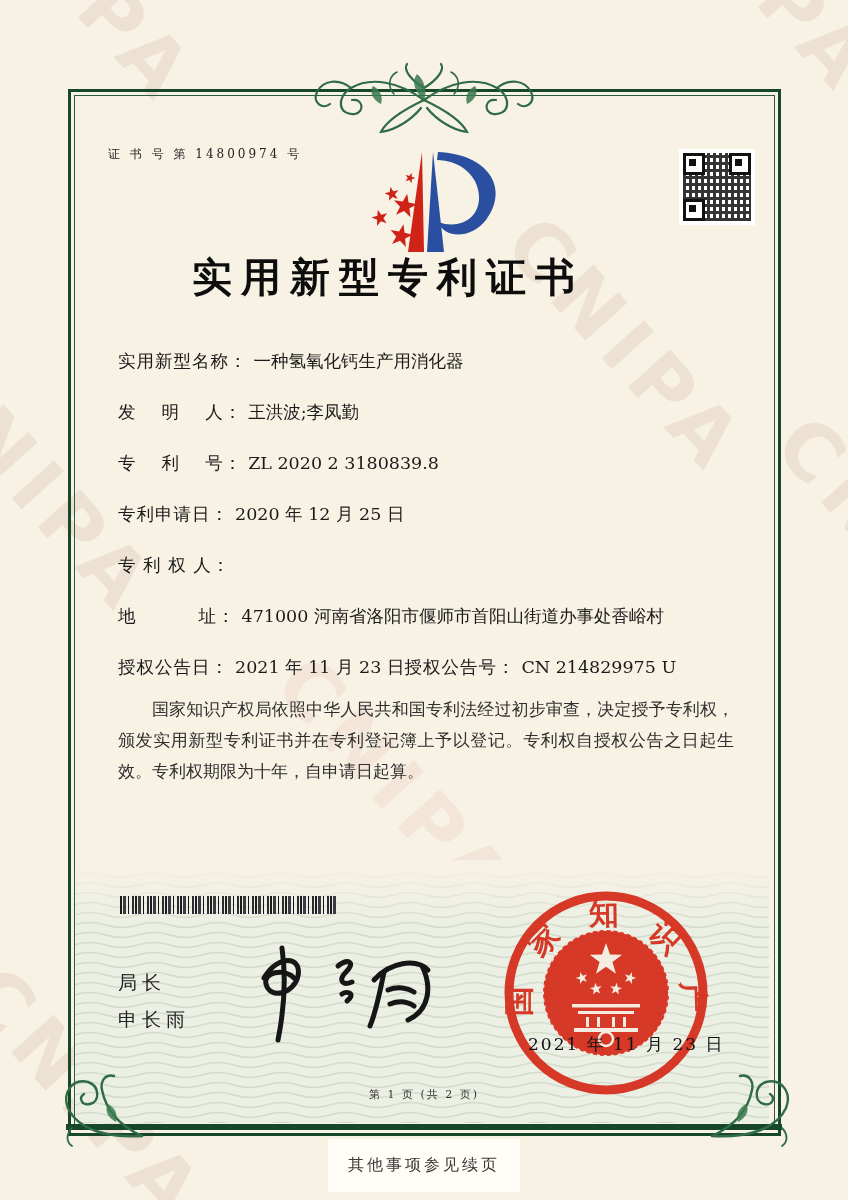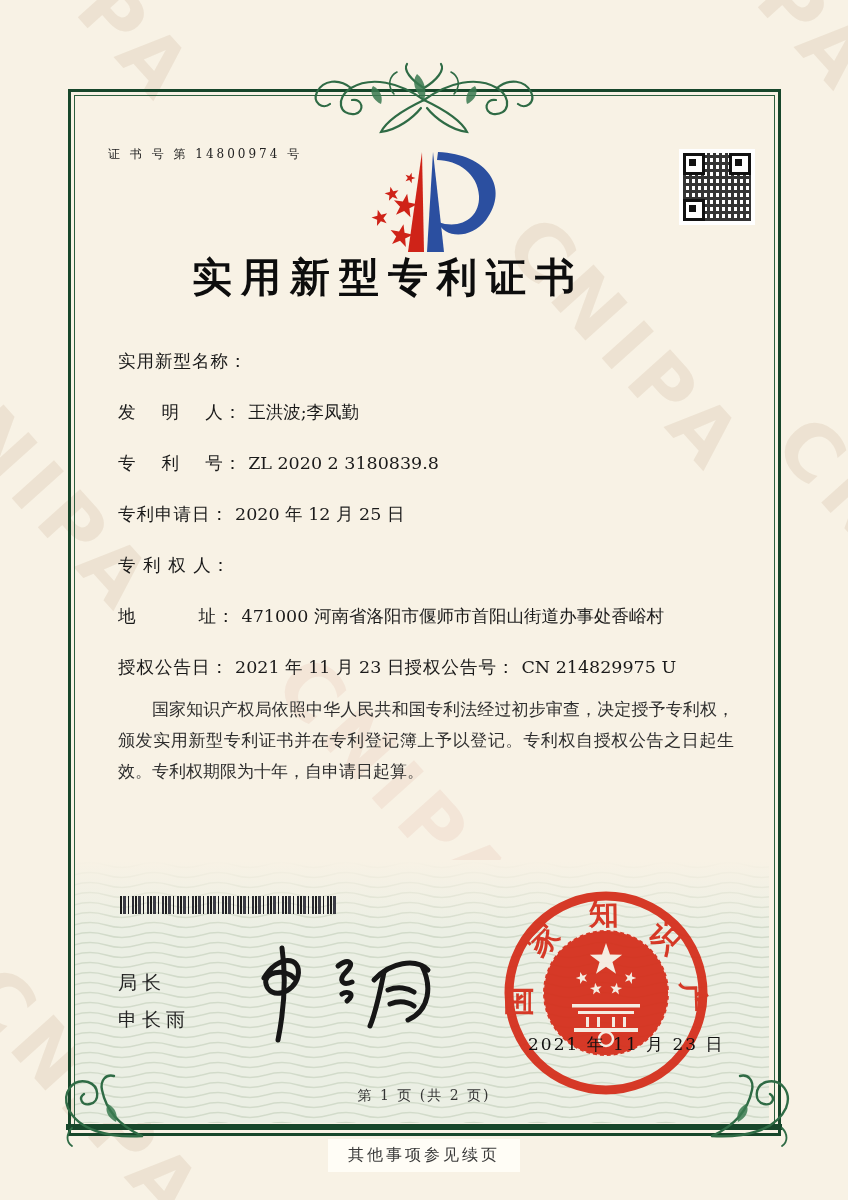--- a/index.html
+++ b/index.html
@@ -84,27 +84,27 @@
     font-family:Liberation Mono, monospace;color:#222;}
   .signature{left:238px;top:938px;z-index:6;}
   
   .seal{left:500px;top:888px;z-index:5;opacity:.95;}
   .seal-date{
     left:528px;top:1033px;z-index:6;font-size:17px;letter-spacing:2px;color:#111;
   }
   
   .page-footer{
     left:0;top:1087px;width:848px;text-align:center;z-index:5;
-    font-size:14px;letter-spacing:2px;color:#333;
+    font-size:11px;letter-spacing:2px;color:#333;
   }
   .cont-note{
     left:0;top:1139px;width:848px;text-align:center;z-index:5;
   }
   .cont-note span{
-    display:inline-block;background:#fffdf6;padding:6px 20px;
+    display:inline-block;background:#fffdf6;padding:16px 20px;
     font-size:16px;letter-spacing:3px;color:#3a3a3a;
   }
   
   .flourish-top{left:299px;top:60px;z-index:4;}
   .corner{z-index:4;}
   .corner.bl{left:58px;top:1070px;}
   .corner.br{left:710px;top:1070px;transform:scaleX(-1);}
 </style>
 </head>
 <body>
@@ -199,20 +199,21 @@
   <div class="finder f-tl"></div>
   <div class="finder f-tr"></div>
   <div class="finder f-bl"></div>
 </div>
 
 <div class="abs title">实用新型专利证书</div>
 
 <div class="abs fields">
   <div class="frow">
     <span class="flabel">实用新型名称：</span>
+    <span class="fvalue">一种氢氧化钙生产用消化器</span>
   </div>
   <div class="frow">
     <span class="flabel">发　 明　 人：</span>
     <span class="fvalue">王洪波;李凤勤</span>
   </div>
   <div class="frow">
     <span class="flabel">专　 利　 号：</span>
     <span class="fvalue">ZL 2020 2 3180839.8</span>
   </div>
   <div class="frow">

